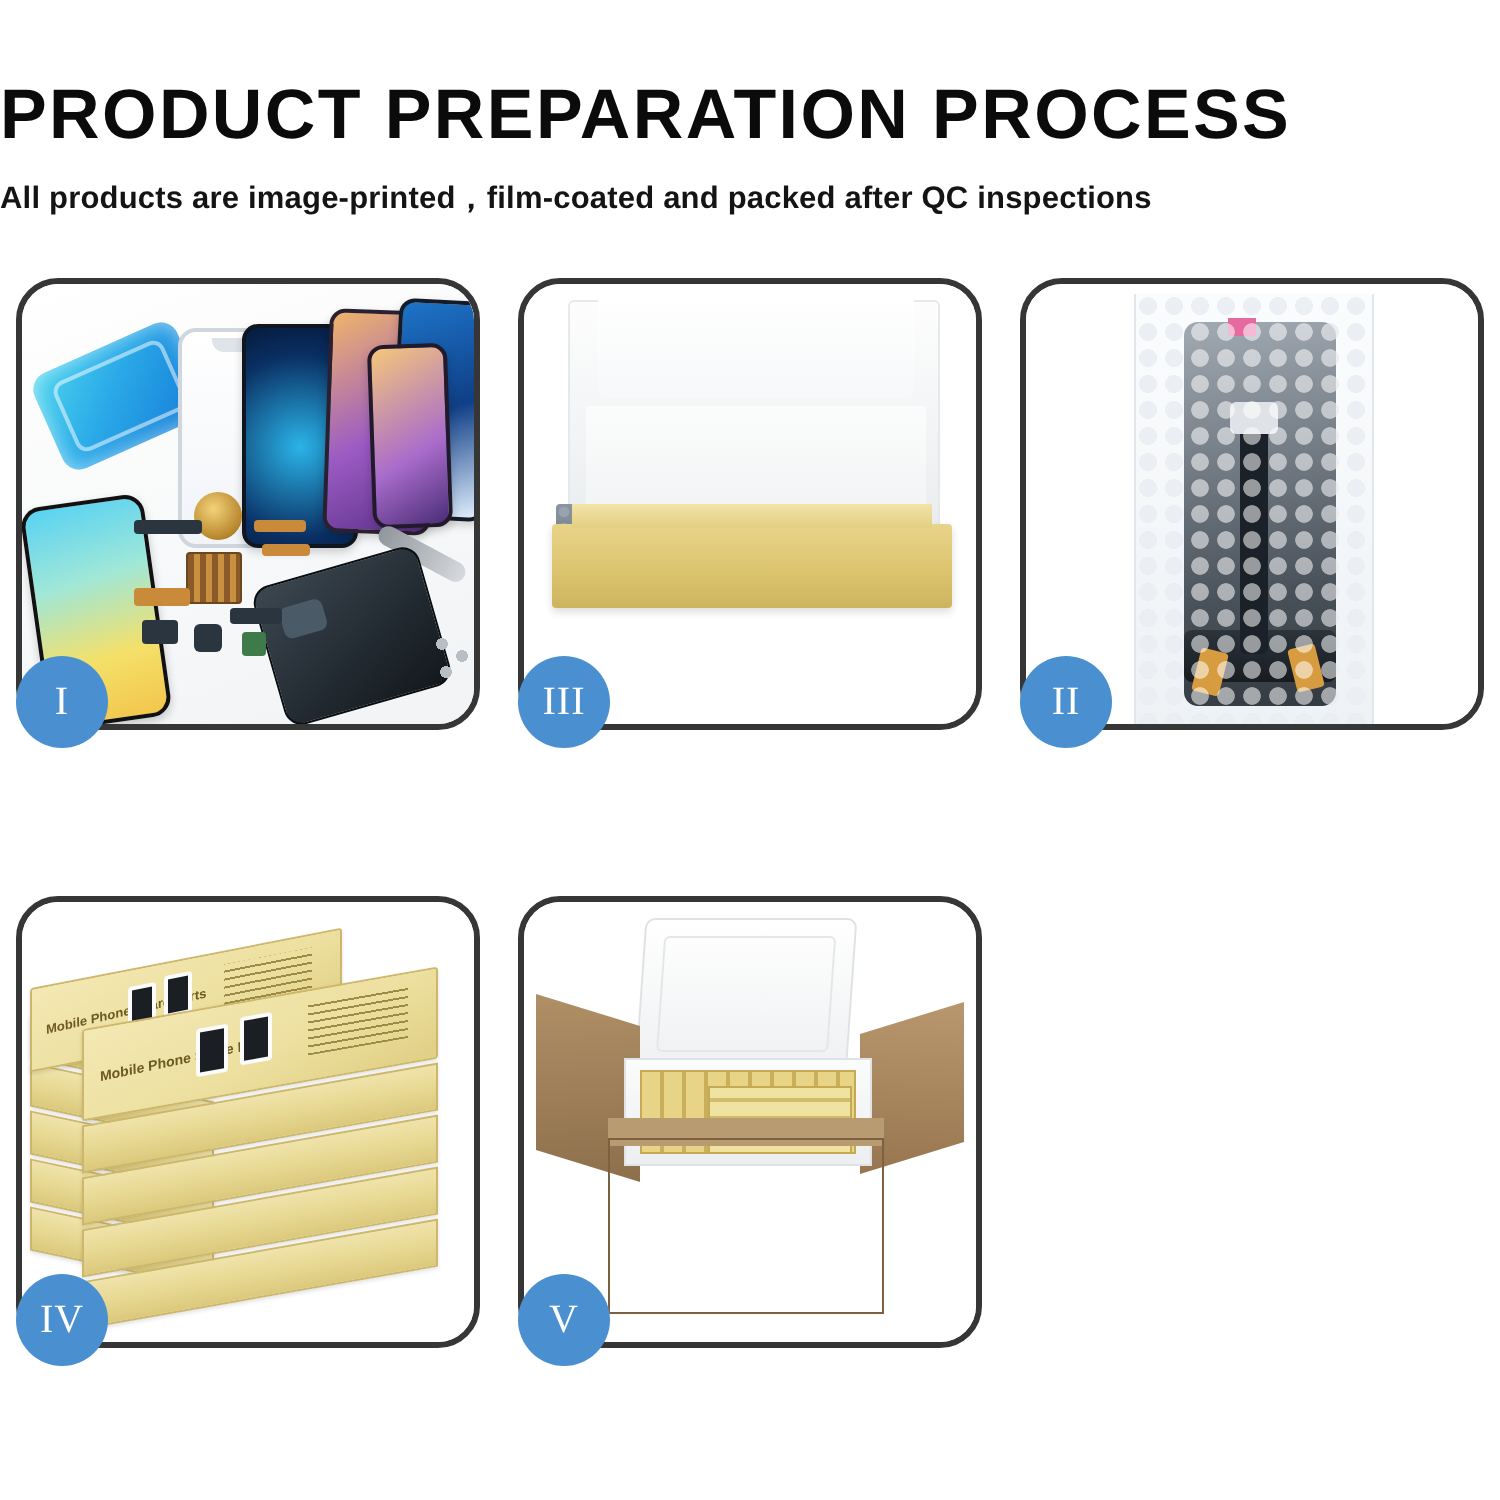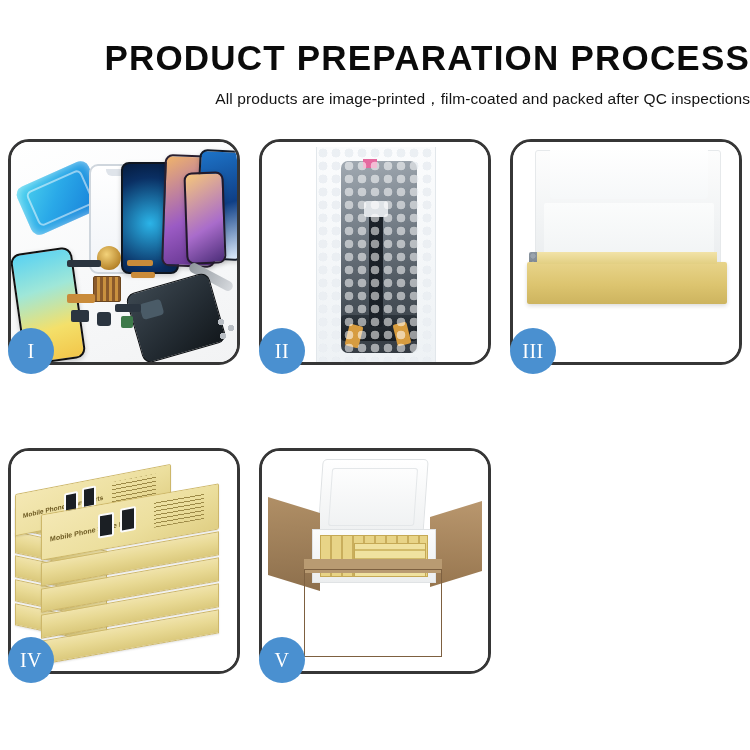--- a/index.html
+++ b/index.html
@@ -7,34 +7,34 @@
   html, body {
     width: 750px; height: 750px;
     background: #ffffff;
     font-family: "Liberation Sans", sans-serif;
     overflow: hidden;
   }
 
   .page { position: relative; width: 750px; height: 750px; background: #fff; }
 
   
-  .header { position: absolute; top: 0; left: 0; width: 750px; text-align: right; }
+  .header { position: absolute; top: 0; left: 0; width: 750px; text-align: left; }
   .title {
     margin-top: 38px;
     font-size: 35px;
     font-weight: 700;
     letter-spacing: 1.2px;
     color: #0b0b0b;
     font-family: "Liberation Sans", sans-serif;
     white-space: nowrap;
   }
   .subtitle {
     margin-top: 11px;
     font-size: 15.5px;
-    font-weight: 400;
+    font-weight: 700;
     color: #141414;
     letter-spacing: .1px;
     white-space: nowrap;
   }
 
   
   .grid {
     position: absolute;
     top: 139px; left: 8px;
     width: 734px; height: 535px;
@@ -369,49 +369,49 @@
         <div class="flex f5"></div>
         <div class="flex f6"></div>
         <div class="flex f7"></div>
         <div class="flex f8"></div>
         <div class="screws"></div>
       </div>
       <div class="badge">I</div>
     </div>
 
     <div class="panel">
+      <div class="panel-inner p3">
+        <div class="lid">
+          <div class="lid-face"></div>
+        </div>
+        <div class="bubble-fill"></div>
+        <div class="tray">
+          <div class="tray-lip"></div>
+        </div>
+      </div>
+      <div class="badge">III</div>
+    </div>
+
+    <div class="panel">
       <div class="panel-inner p2">
         <div class="bag">
           <div class="bag-item"></div>
           <div class="bag-bot"></div>
           <div class="bag-flex"></div>
           <div class="bag-con"></div>
           <div class="bag-tape"></div>
           <div class="bag-gold1"></div>
           <div class="bag-gold2"></div>
           <div class="bubbles-over"></div>
         </div>
       </div>
       <div class="badge">II</div>
     </div>
 
     <div class="panel">
-      <div class="panel-inner p3">
-        <div class="lid">
-          <div class="lid-face"></div>
-        </div>
-        <div class="bubble-fill"></div>
-        <div class="tray">
-          <div class="tray-lip"></div>
-        </div>
-      </div>
-      <div class="badge">III</div>
-    </div>
-
-    <div class="panel">
       <div class="panel-inner p4">
         <div class="stackwrap">
 
           <div class="sbox" style="left:4px;  top:66px;  width:92px; height:22px; transform:skewY(12deg);"></div>
           <div class="sbox" style="left:4px;  top:90px;  width:92px; height:22px; transform:skewY(12deg);"></div>
           <div class="sbox" style="left:4px;  top:114px; width:92px; height:22px; transform:skewY(12deg);"></div>
           <div class="sbox" style="left:4px;  top:138px; width:92px; height:22px; transform:skewY(12deg);"></div>
           <div class="sbox" style="left:4px;  top:162px; width:92px; height:22px; transform:skewY(12deg);"></div>
 
           <div class="sbox" style="left:4px; top:28px; width:156px; height:42px; transform:skewY(-11deg); border-radius:2px;">

